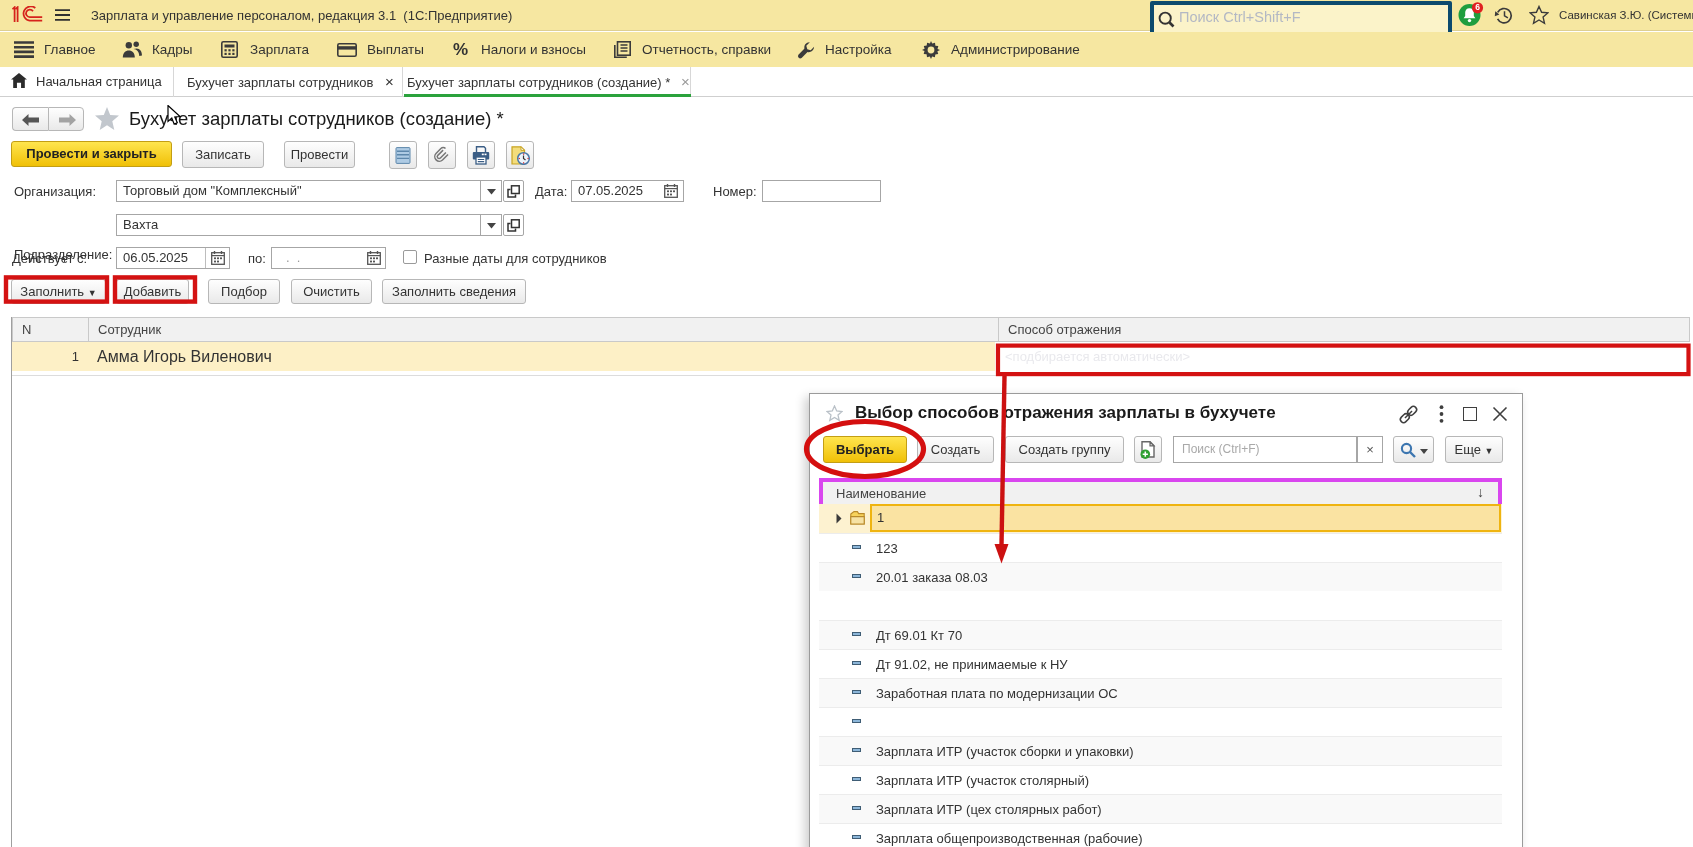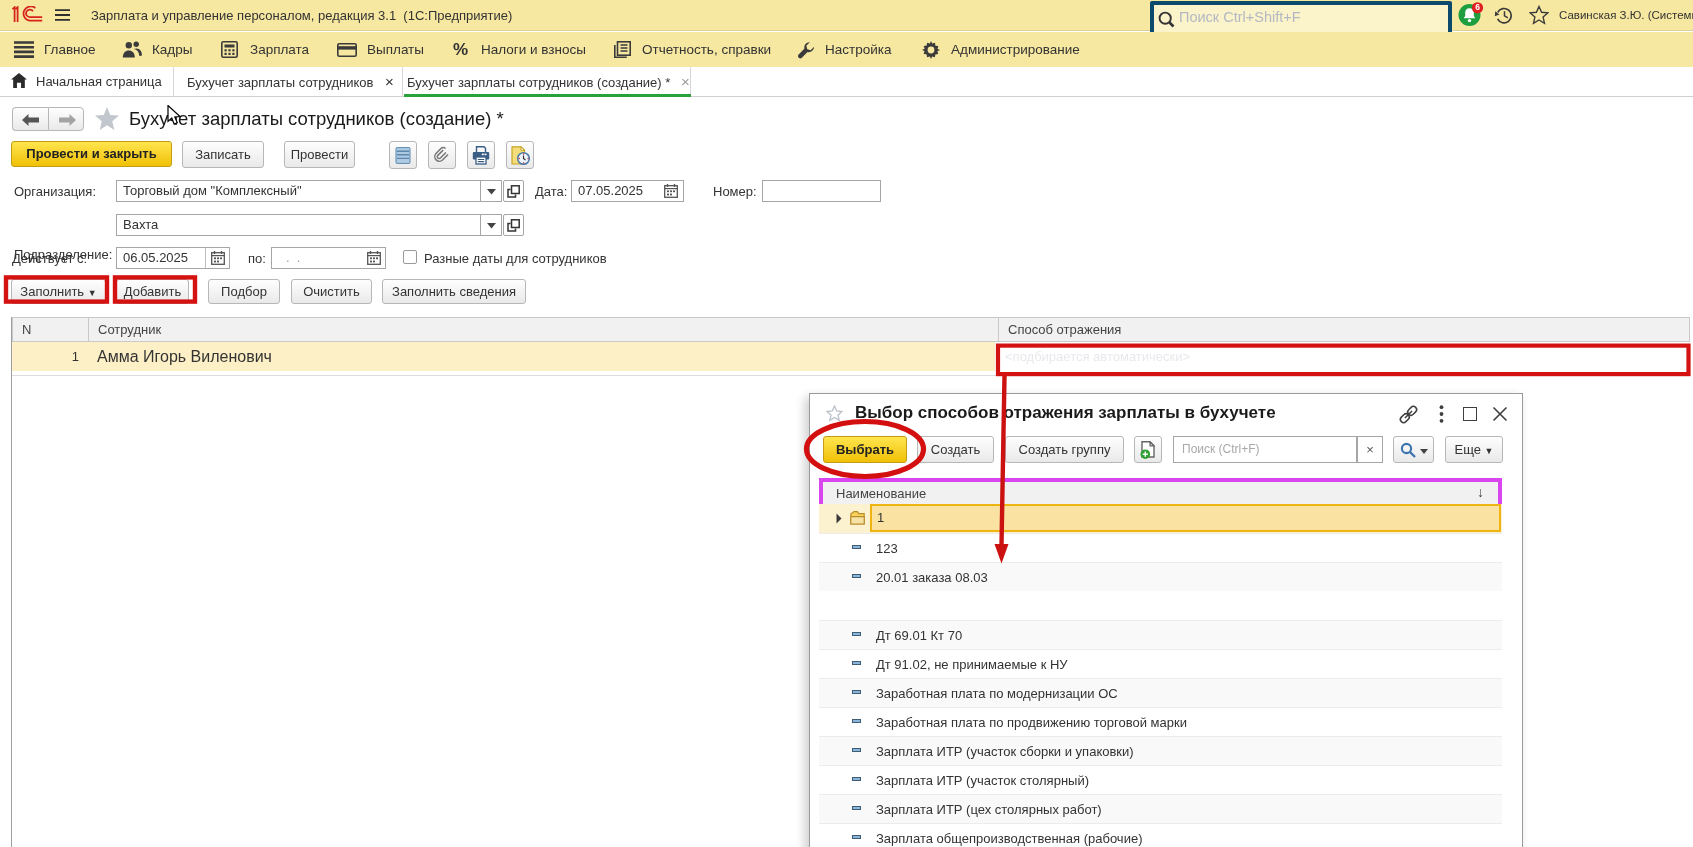--- a/index.html
+++ b/index.html
@@ -391,21 +391,20 @@
   <div class="row abs" style="left:9px; top:255px; width:683px; height:29px; background:#fff; border-top:1px solid #ececec;">
       <span class="dash"></span>
       <span class="rt">Дт 91.02, не принимаемые к НУ</span>
     </div>
   <div class="row abs" style="left:9px; top:284px; width:683px; height:29px; background:#f9f9f9; border-top:1px solid #ececec;">
       <span class="dash"></span>
       <span class="rt">Заработная плата по модернизации ОС</span>
     </div>
   <div class="row abs" style="left:9px; top:313px; width:683px; height:29px; background:#fff; border-top:1px solid #ececec;">
       <span class="dash"></span>
-      <span class="rt">Заработная плата по продвижению торговой марки</span>
     </div>
   <div class="row abs" style="left:9px; top:342px; width:683px; height:29px; background:#f9f9f9; border-top:1px solid #ececec;">
       <span class="dash"></span>
       <span class="rt">Зарплата ИТР (участок сборки и упаковки)</span>
     </div>
   <div class="row abs" style="left:9px; top:371px; width:683px; height:29px; background:#fff; border-top:1px solid #ececec;">
       <span class="dash"></span>
       <span class="rt">Зарплата ИТР (участок столярный)</span>
     </div>
   <div class="row abs" style="left:9px; top:400px; width:683px; height:29px; background:#f9f9f9; border-top:1px solid #ececec;">

